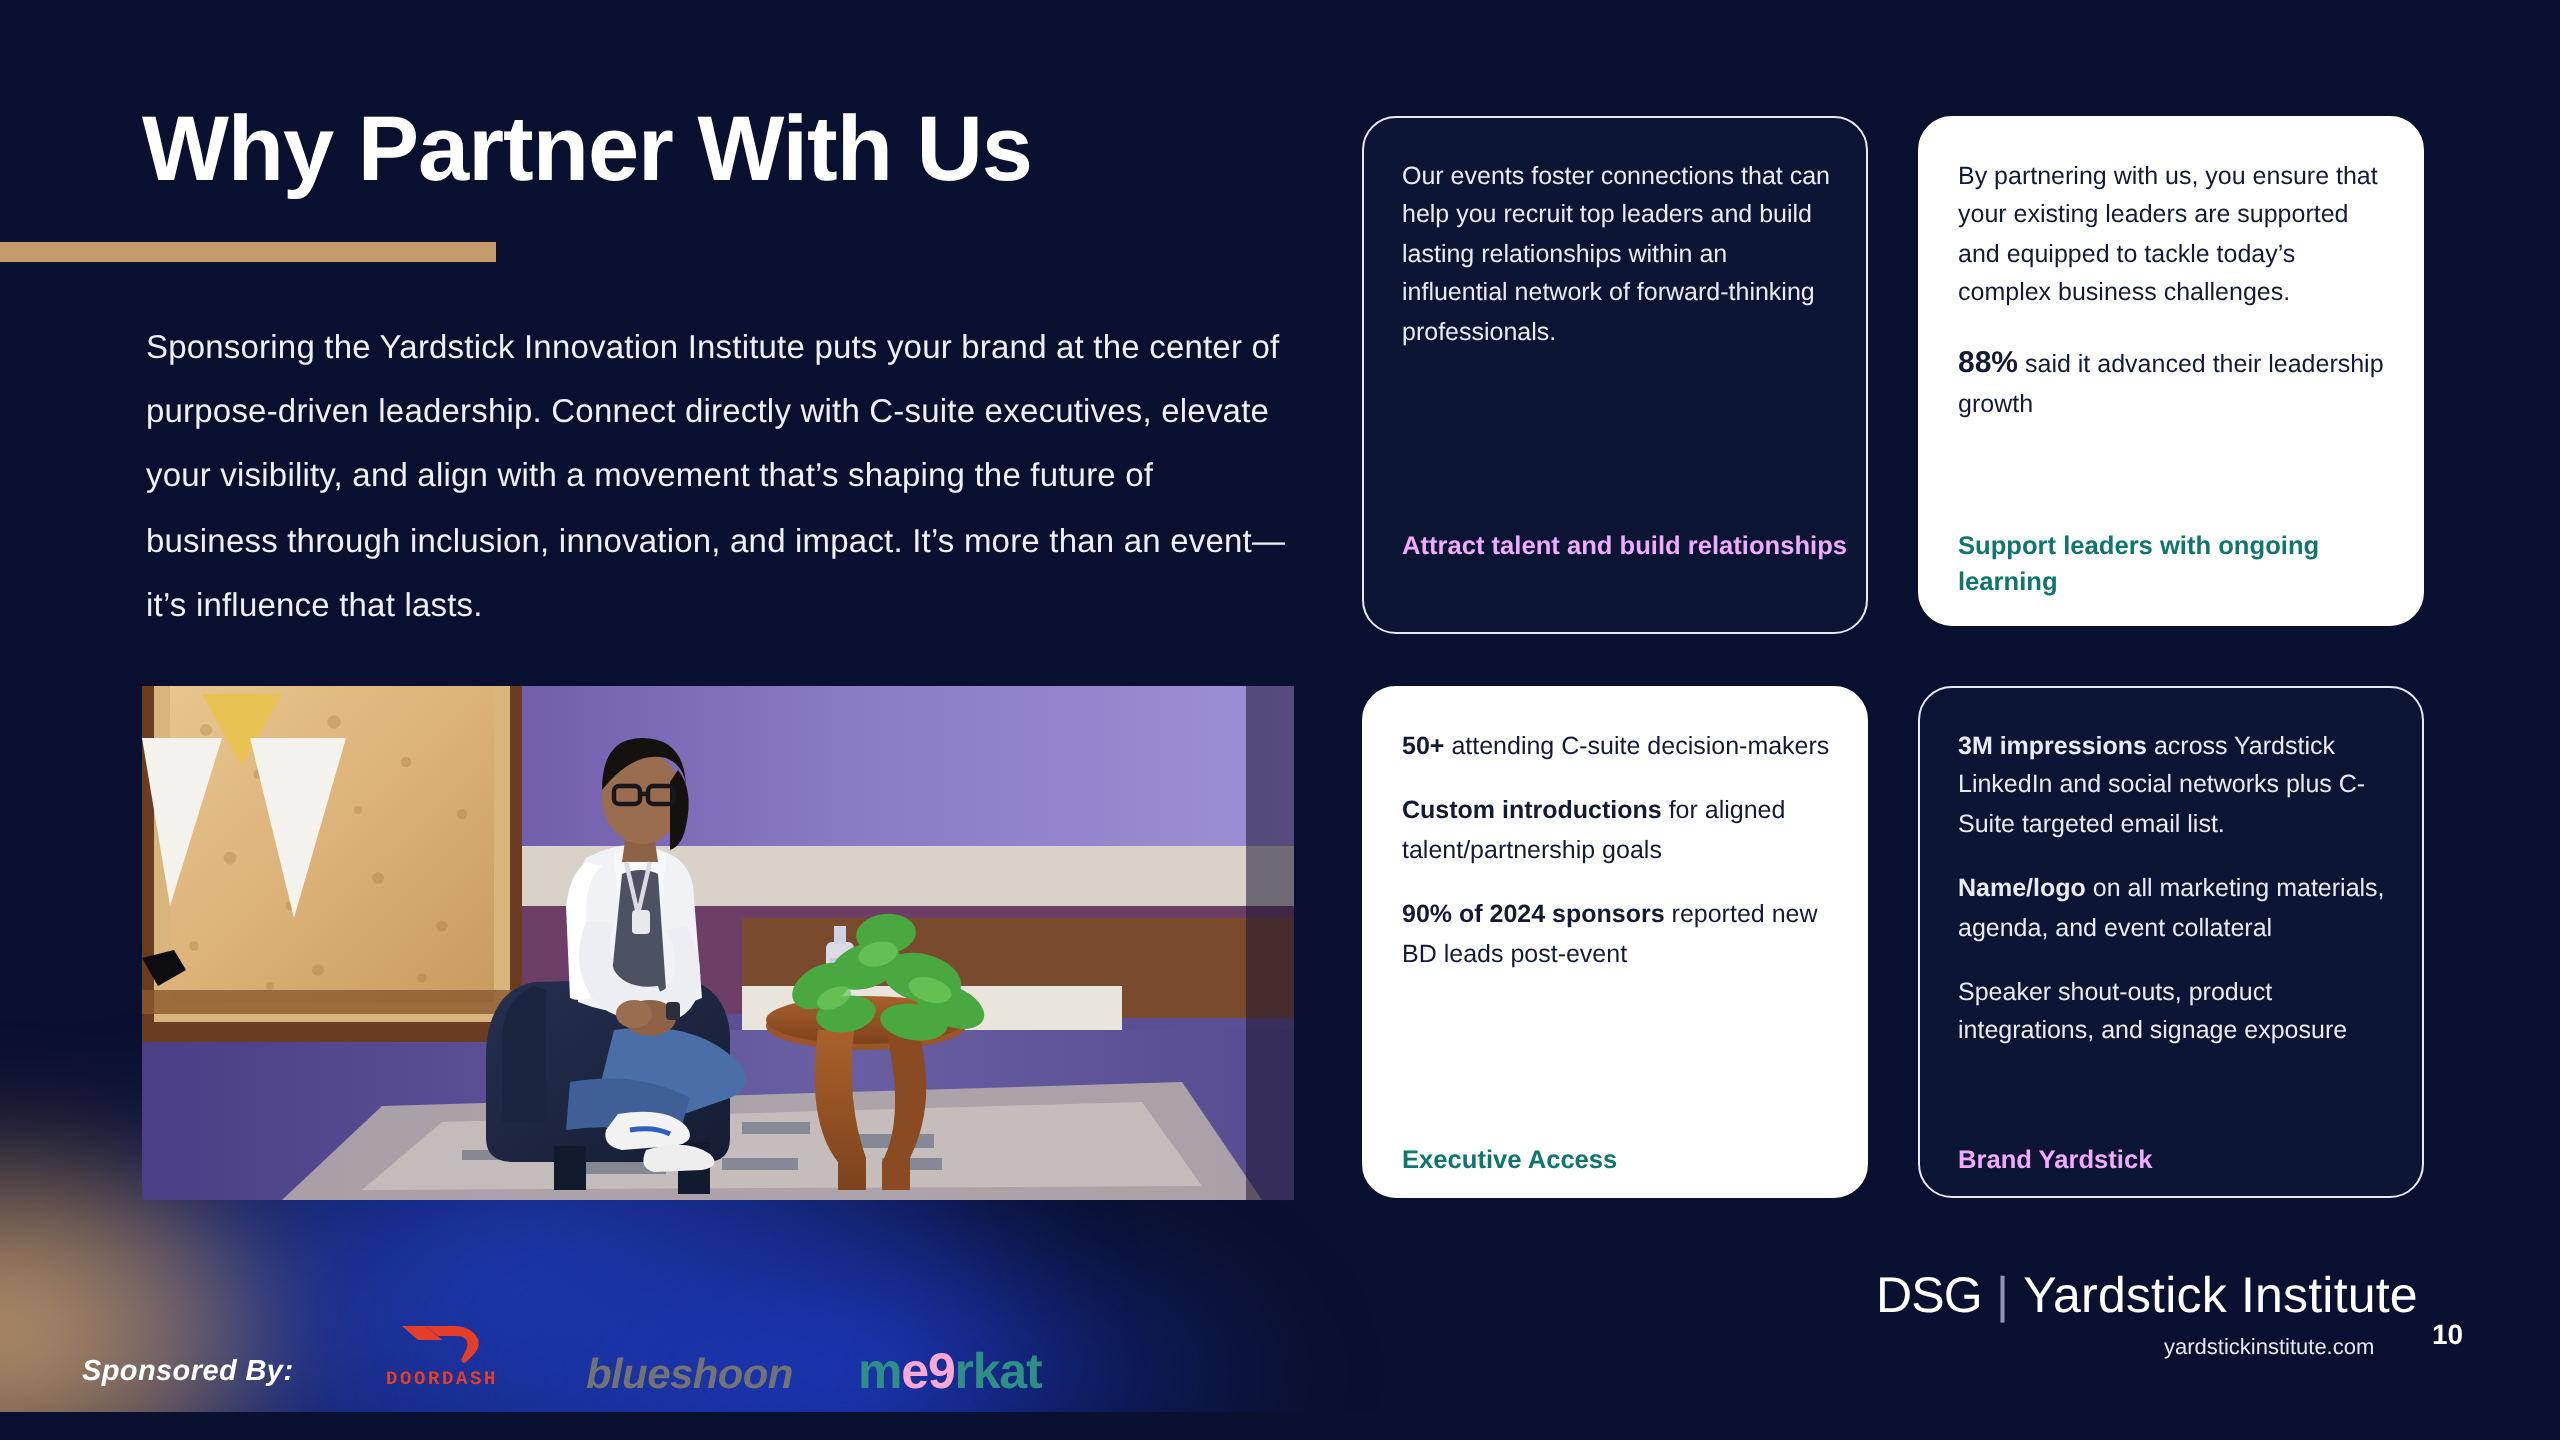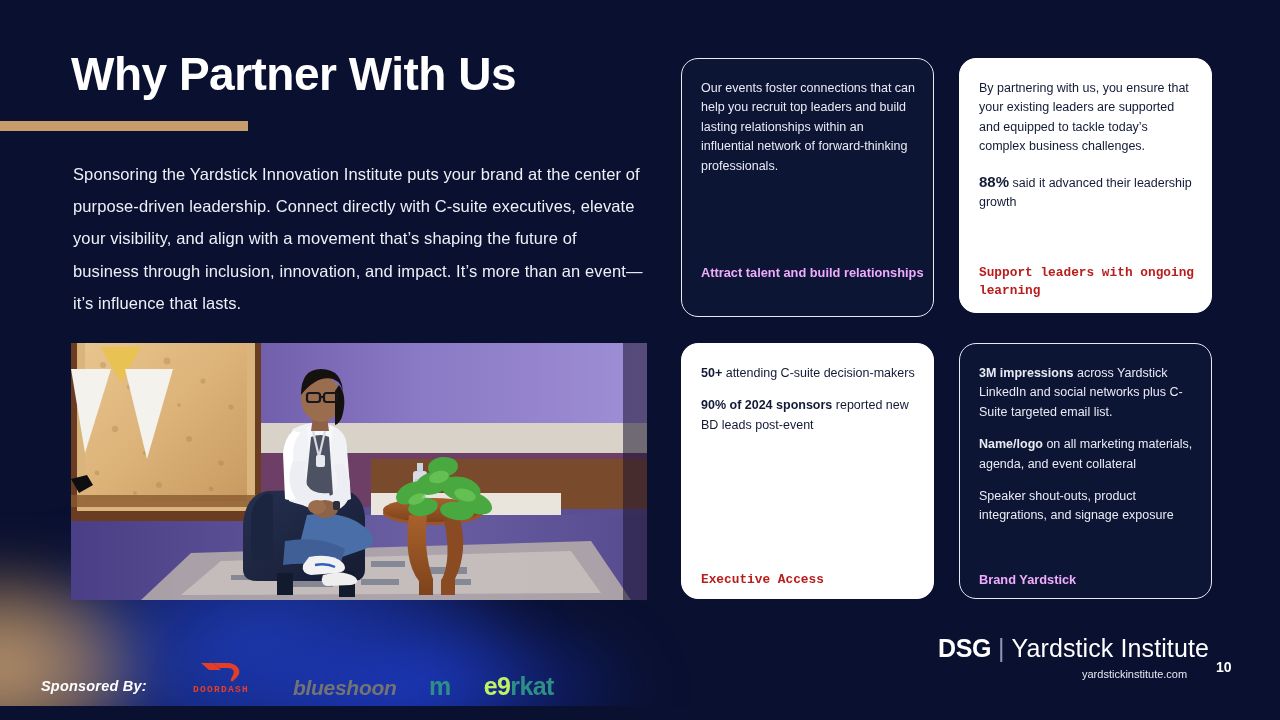--- a/index.html
+++ b/index.html
@@ -39,21 +39,21 @@
   .card.dark{background:#0d1535;border:1.6px solid #e8eaf2;}
   .card.light{background:#ffffff;border:1.6px solid #ffffff;padding-left:20px;}
   .card-body{position:absolute;left:19px;right:16px;top:20px;}
   .card p{margin:0 0 13px 0;font-size:12.5px;line-height:1.55;}
   .card.dark p{color:#e9ebf4;}
   .card.light p{color:#131a36;}
   .card p b{font-weight:bold;}
   .card .stat b{font-size:15px;}
   .card .kicker{position:absolute;left:19px;font-size:12.8px;font-weight:bold;line-height:1.42;}
   .card.dark .kicker{color:#f0abfc;}
-  .card.light .kicker{color:#b91c1c;font-family:Liberation Mono, monospace;}
+  .card.light .kicker{color:#0f766e;}
 
   #card-1{left:681px;top:58px;width:253px;height:259px;}
   #card-2{left:959px;top:58px;width:253px;height:255px;}
   #card-3{left:681px;top:343px;width:253px;height:256px;}
   #card-4{left:959px;top:343px;width:253px;height:256px;}
   #card-1 .kicker{top:205px;}
   #card-2 .kicker{top:205px;}
   #card-3 .kicker{top:227px;}
   #card-4 .kicker{top:227px;}
 
@@ -64,25 +64,25 @@
   .logo-doordash{position:absolute;left:183px;top:660px;width:76px;height:42px;}
   .dd-mark{position:absolute;left:16px;top:0;width:46px;height:22px;}
   .dd-word{position:absolute;left:0;top:24px;width:76px;text-align:center;font-size:9.5px;
     font-weight:bold;color:#e33f28;letter-spacing:1.3px;font-family:Liberation Mono, monospace;}
 
   .logo-blueshoon{position:absolute;left:293px;top:676px;font-size:21px;font-style:italic;
     font-weight:bold;color:#737373;letter-spacing:-.3px;}
 
   .logo-meerkat{position:absolute;left:429px;top:672px;font-size:25px;font-weight:bold;
     color:#2e8f86;letter-spacing:-.6px;}
-  .logo-meerkat .mk-hl{color:#bef264;margin-left:33px;}
+  .logo-meerkat .mk-hl{color:#f9a8d4;}
 
   .brand-logo{position:absolute;left:938px;top:634px;font-size:25px;color:#ffffff;
     letter-spacing:.1px;white-space:nowrap;}
-  .brand-logo .dsg{font-weight:bold;letter-spacing:-.4px;}
+  .brand-logo .dsg{font-weight:normal;letter-spacing:-.4px;}
   .brand-logo .divider{display:inline-block;margin:0 7px;color:#8f97b4;font-weight:300;}
   .brand-logo .ysi{font-weight:normal;}
 
   .site-url{position:absolute;left:1082px;top:668px;font-size:11px;color:#e6e8f2;}
   .page-num{position:absolute;left:1216px;top:659px;font-size:14px;font-weight:bold;color:#ffffff;text-align:center;}
 </style>
 </head>
 <body>
 
 <div id="slide">
@@ -249,20 +249,21 @@
     <div class="card-body">
       <p>By partnering with us, you ensure that your existing leaders are supported and equipped to tackle today’s complex business challenges.</p>
       <p class="stat"><b>88%</b><span> said it advanced their leadership growth</span></p>
     </div>
     <div class="kicker">Support leaders with ongoing learning</div>
   </div>
 
   <div class="card light" id="card-3">
     <div class="card-body">
       <p><b>50+</b><span> attending C-suite decision-makers</span></p>
+      <p><b>Custom introductions</b><span> for aligned talent/partnership goals</span></p>
       <p><b>90% of 2024 sponsors</b><span> reported new BD leads post-event</span></p>
     </div>
     <div class="kicker">Executive Access</div>
   </div>
 
   <div class="card dark" id="card-4">
     <div class="card-body">
       <p><b>3M impressions</b><span> across Yardstick LinkedIn and social networks plus C-Suite targeted email list.</span></p>
       <p><b>Name/logo</b><span> on all marketing materials, agenda, and event collateral</span></p>
       <p><span>Speaker shout-outs, product integrations, and signage exposure</span></p>

